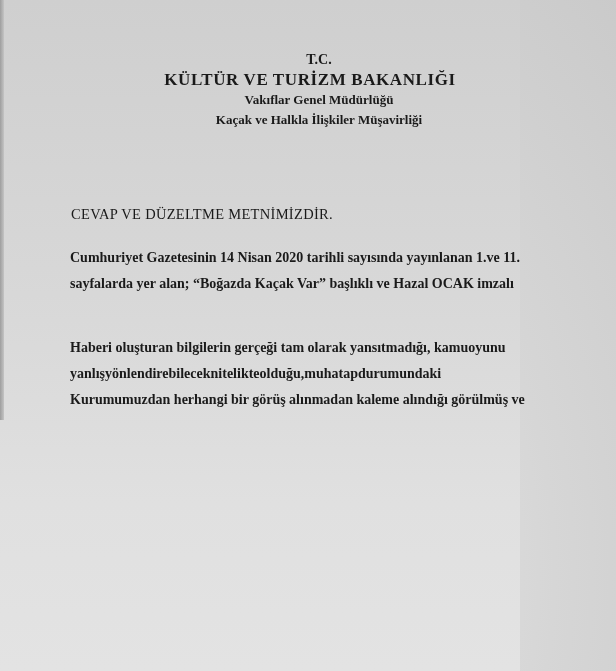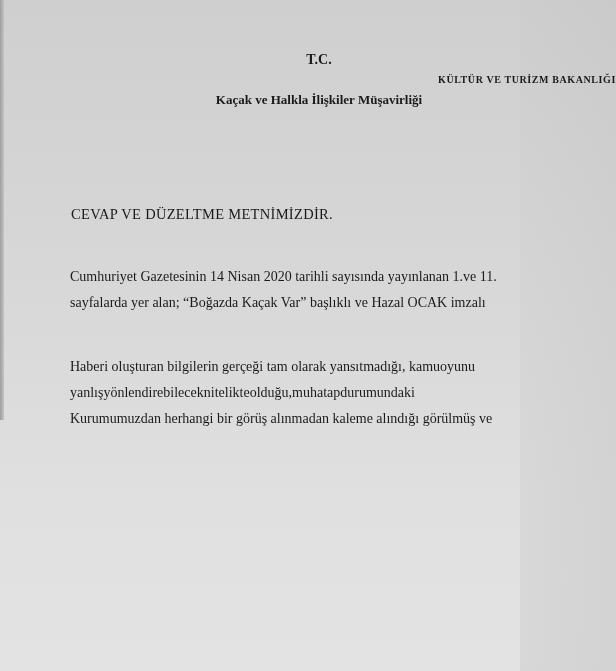--- a/index.html
+++ b/index.html
@@ -32,40 +32,39 @@
       left: 0; width: 616px;
       top: 50px;
       text-align: center;
       font-weight: bold;
     }
     .header .line {
       display: block;
       white-space: nowrap;
     }
     .h-tc { font-size: 14px; line-height: 20px; margin-left: 22px; }
-    .h-ministry { font-size: 10px; line-height: 20px; letter-spacing: 0.6px; margin-left: 4px; text-align: right; }
+    .h-ministry { font-size: 17px; line-height: 20px; letter-spacing: 0.6px; margin-left: 4px; }
     .h-directorate { font-size: 13px; line-height: 20px; margin-left: 22px; }
     .h-office { font-size: 13px; line-height: 20px; margin-left: 22px; }
 
     .title {
       position: absolute;
       left: 71px; top: 206px;
       font-size: 14.5px;
       font-weight: normal;
       letter-spacing: 0.3px;
       white-space: nowrap;
     }
     .para {
       position: absolute;
       left: 70px;
       width: 480px;
       font-size: 14px;
-      font-weight: normal;
+      font-weight: bold;
       line-height: 26px;
-      margin-top: 19px;
     }
     .para .ln {
       display: block;
       white-space: nowrap;
     }
     .para .ln.justify {
       display: flex;
       white-space: nowrap;
     }
     .p1 { top: 245px; }
@@ -73,20 +72,21 @@
   </style>
 </head>
 <body>
 
 <div class="page">
   <div class="left-edge"></div>
 
   <div class="header">
     <span class="line h-tc">T.C.</span>
     <span class="line h-ministry">KÜLTÜR VE TURİZM BAKANLIĞI</span>
+    <span class="line h-directorate">Vakıflar Genel Müdürlüğü</span>
     <span class="line h-office">Kaçak ve Halkla İlişkiler Müşavirliği</span>
   </div>
 
   <div class="title">CEVAP VE DÜZELTME METNİMİZDİR.</div>
 
   <div class="para p1">
     <span class="ln">Cumhuriyet Gazetesinin 14 Nisan 2020 tarihli sayısında yayınlanan 1.ve 11.</span>
     <span class="ln">sayfalarda yer alan; “Boğazda Kaçak Var” başlıklı ve Hazal OCAK imzalı</span>
   </div>
 

